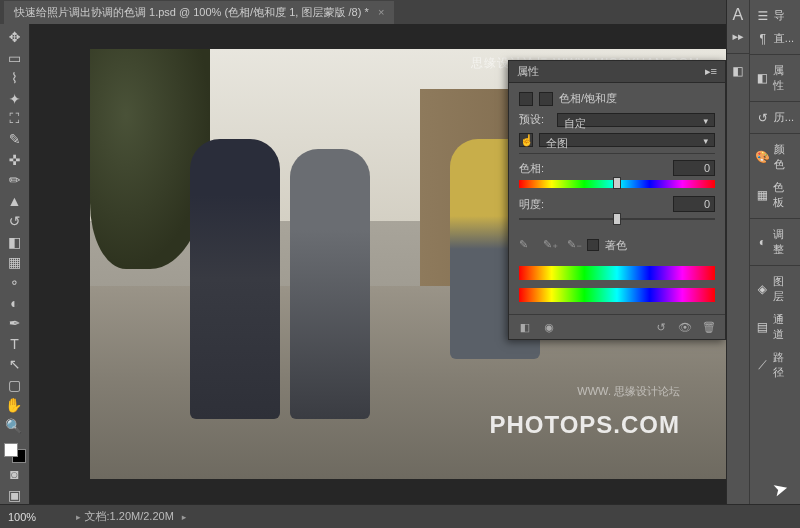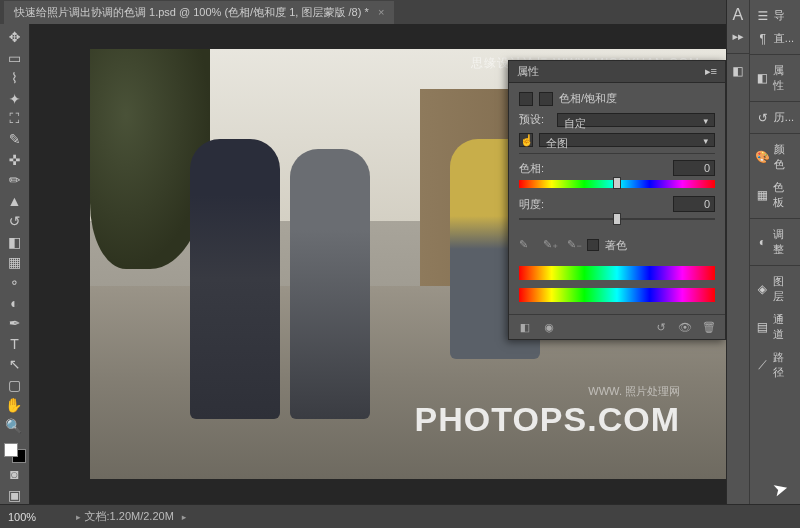--- a/index.html
+++ b/index.html
@@ -18,21 +18,21 @@
 .sky{position:absolute;top:0;left:0;right:0;height:40%;background:linear-gradient(180deg,#e8e6de,#d4d0c4)}
 .tree{position:absolute;top:0;left:0;width:120px;height:220px;background:radial-gradient(ellipse at 30% 30%,#4a5238,#2e331f 70%);border-radius:0 0 50% 30%}
 .bldg{position:absolute;top:40px;right:120px;width:200px;height:200px;background:linear-gradient(90deg,#8e7a5c,#7a6548)}
 .steps{position:absolute;bottom:0;left:0;right:0;height:45%;background:linear-gradient(180deg,#9a9488,#827d72,#6e6a60)}
 .p1{position:absolute;bottom:60px;left:100px;width:90px;height:280px;background:linear-gradient(180deg,#2a2d3a 20%,#383a42 50%,#2e3038);border-radius:30px 30px 6px 6px}
 .p2{position:absolute;bottom:60px;left:200px;width:80px;height:270px;background:linear-gradient(180deg,#6a6d72 30%,#3a3c42);border-radius:28px 28px 6px 6px}
 .p3{position:absolute;bottom:120px;left:360px;width:90px;height:220px;background:linear-gradient(180deg,#c8ae4a 35%,#5a6068 50%);border-radius:28px 28px 6px 6px}
 .p4{position:absolute;bottom:140px;left:470px;width:70px;height:180px;background:linear-gradient(180deg,#2a2828 30%,#4a5058);border-radius:24px 24px 6px 6px}
 .wm1{position:absolute;top:6px;right:40px;color:rgba(255,255,255,.55);font-size:12px;letter-spacing:1px}
 .wm2{position:absolute;bottom:80px;right:60px;color:rgba(255,255,255,.5);font-size:11px}
-.wm3{position:absolute;bottom:40px;right:60px;color:rgba(255,255,255,.85);font-size:34px;font-weight:bold;letter-spacing:1px}
+.wm3{position:absolute;bottom:40px;right:60px;color:rgba(255,255,255,.85);font-size:24px;font-weight:bold;letter-spacing:1px}
 .panel{position:absolute;top:60px;right:74px;width:218px;background:#535353;border:1px solid #2a2a2a;box-shadow:-2px 2px 8px rgba(0,0,0,.5)}
 .p-tab{background:#424242;padding:3px 8px;display:flex;align-items:center;border-bottom:1px solid #2a2a2a;justify-content:space-between}
 .p-body{padding:8px 10px}
 .p-row{display:flex;align-items:center;margin-bottom:6px;gap:6px}
 .p-icon{width:14px;height:14px;background:#3a3a3a;border:1px solid #222;display:inline-block}
 .lbl{font-size:11px;color:#ccc;min-width:32px}
 .sel{flex:1;background:#3a3a3a;border:1px solid #222;padding:2px 6px;display:flex;justify-content:space-between;height:14px}
 .divider{height:1px;background:#3a3a3a;margin:6px 0}
 .slider-row{margin-bottom:2px}
 .slider-head{display:flex;justify-content:space-between;align-items:center;margin-bottom:2px}
@@ -106,21 +106,21 @@
     <div class="photo">
       <div class="sky"></div>
         <div class="bldg"></div>
         <div class="tree"></div>
       <div class="steps"></div>
       <div class="p1"></div>
         <div class="p2"></div>
         <div class="p3"></div>
         <div class="p4"></div>
       <div class="wm1">思缘设计论坛  WWW.MISSYUAN.COM</div>
-      <div class="wm2">WWW. 照片处理网</div>
+      <div class="wm2">WWW. 思缘设计论坛</div>
       <div class="wm3">PHOTOPS.COM</div>
     </div>
   </div>
 </div>
 
 <div class="panel">
   <div class="p-tab">
     <span>属性</span>
     <span>▸≡</span>
   </div>

